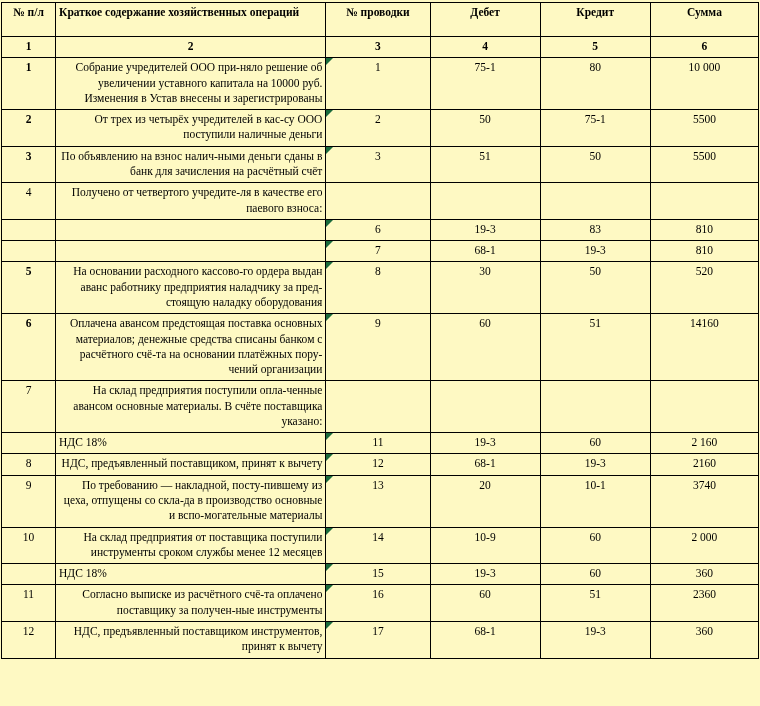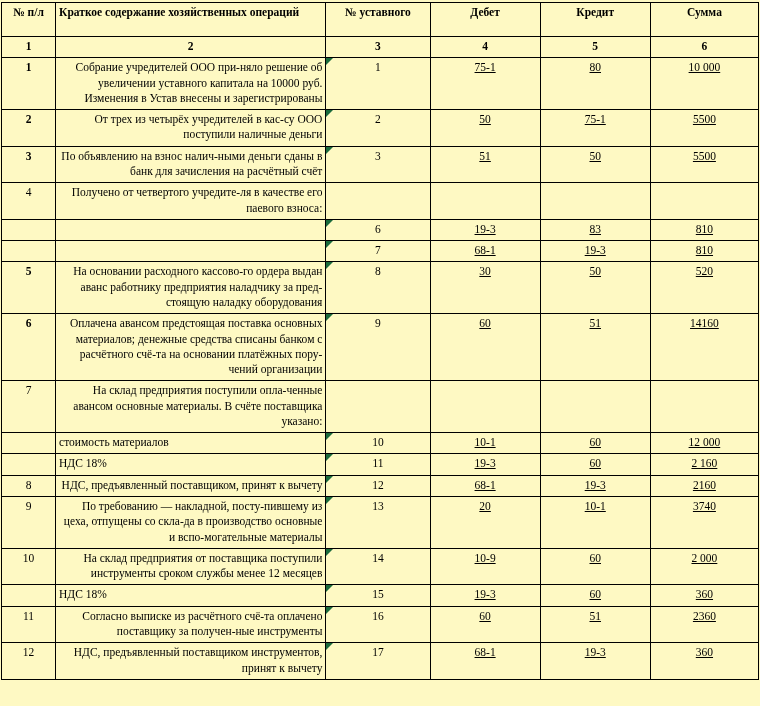--- a/index.html
+++ b/index.html
@@ -53,21 +53,20 @@
   }
   .colnum td {
     text-align: center;
     font-weight: bold;
     height: 16px;
     padding-top: 1px;
     padding-bottom: 1px;
   }
   td.c {
     text-align: center;
-    text-decoration: underline;
   }
   td.num {
     text-align: center;
     font-weight: bold;
   }
   td.num-plain {
     text-align: center;
     font-weight: normal;
   }
   td.desc {
@@ -104,21 +103,21 @@
       <col class="c-desc">
       <col class="c-entry">
       <col class="c-debit">
       <col class="c-credit">
       <col class="c-sum">
     </colgroup>
     <tbody id="table-body">
       <tr class="hdr">
         <td>№ п/л</td>
         <td class="left">Краткое содержание хозяйственных операций</td>
-        <td>№ уставного</td>
+        <td>№ проводки</td>
         <td>Дебет</td>
         <td>Кредит</td>
         <td>Сумма</td>
       </tr>
       <tr class="colnum">
         <td>1</td>
         <td>2</td>
         <td>3</td>
         <td>4</td>
         <td>5</td>
@@ -191,28 +190,20 @@
         <tr class="tight">
           <td class="num-plain">7</td>
           <td class="desc">На склад предприятия поступили опла-ченные авансом основные материалы. В счёте поставщика указано:</td>
           <td class="entry"></td>
           <td class="c"></td>
           <td class="c"></td>
           <td class="c"></td>
         </tr>
         <tr class="tight">
           <td class="num-plain"></td>
-          <td class="desc-ind">стоимость материалов</td>
-          <td class="entry mark">10</td>
-          <td class="c">10-1</td>
-          <td class="c">60</td>
-          <td class="c">12 000</td>
-        </tr>
-        <tr class="tight">
-          <td class="num-plain"></td>
           <td class="desc-ind">НДС 18%</td>
           <td class="entry mark">11</td>
           <td class="c">19-3</td>
           <td class="c">60</td>
           <td class="c">2 160</td>
         </tr>
         <tr class="tight">
           <td class="num-plain">8</td>
           <td class="desc">НДС, предъявленный поставщиком, принят к вычету</td>
           <td class="entry mark">12</td>

